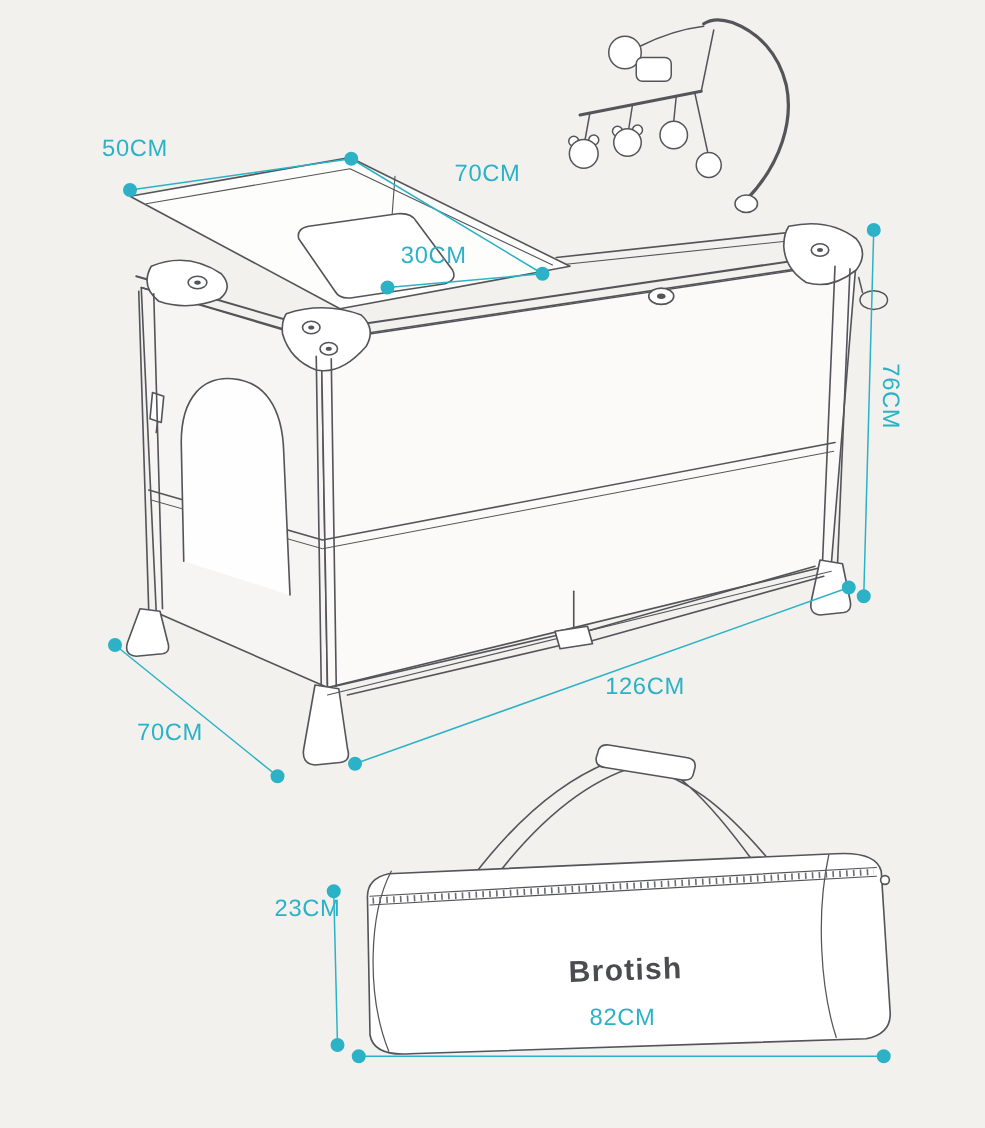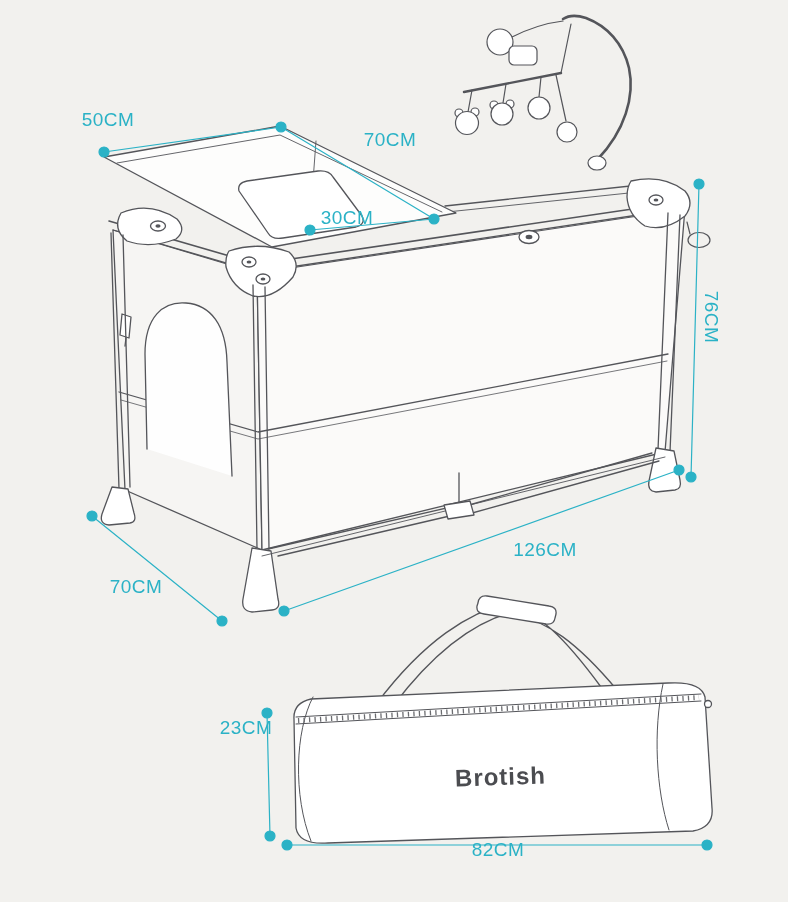--- a/index.html
+++ b/index.html
@@ -144,27 +144,27 @@
       <circle cx="270" cy="836" r="5"></circle>
       <circle cx="287" cy="845" r="5"></circle>
       <circle cx="707" cy="845" r="5"></circle>
     </g>
   </svg>
 
   <div class="dim-label" style="left:70px;top:108px;width:76px">50CM</div>
 
   <div class="dim-label" style="left:352px;top:128px;width:76px">70CM</div>
 
-  <div class="dim-label" style="left:309px;top:206px;width:76px">30CM</div>
+  <div class="dim-label" style="left:309px;top:193px;width:76px">30CM</div>
 
   <div class="dim-label rot90" style="left:681px;top:305px;width:60px">76CM</div>
 
-  <div class="dim-label" style="left:505px;top:538px;width:80px">126CM</div>
+  <div class="dim-label" style="left:476px;top:538px;width:80px">126CM</div>
 
   <div class="dim-label" style="left:98px;top:575px;width:76px">70CM</div>
 
   <div class="dim-label" style="left:208px;top:716px;width:76px">23CM</div>
 
-  <div class="dim-label" style="left:458px;top:838px;width:80px">82CM</div>
+  <div class="dim-label" style="left:458px;top:803px;width:80px">82CM</div>
 
   <div class="brand-label" style="left:428px;top:763px;width:145px">Brotish</div>
 
 </div>
 
 </body></html>

